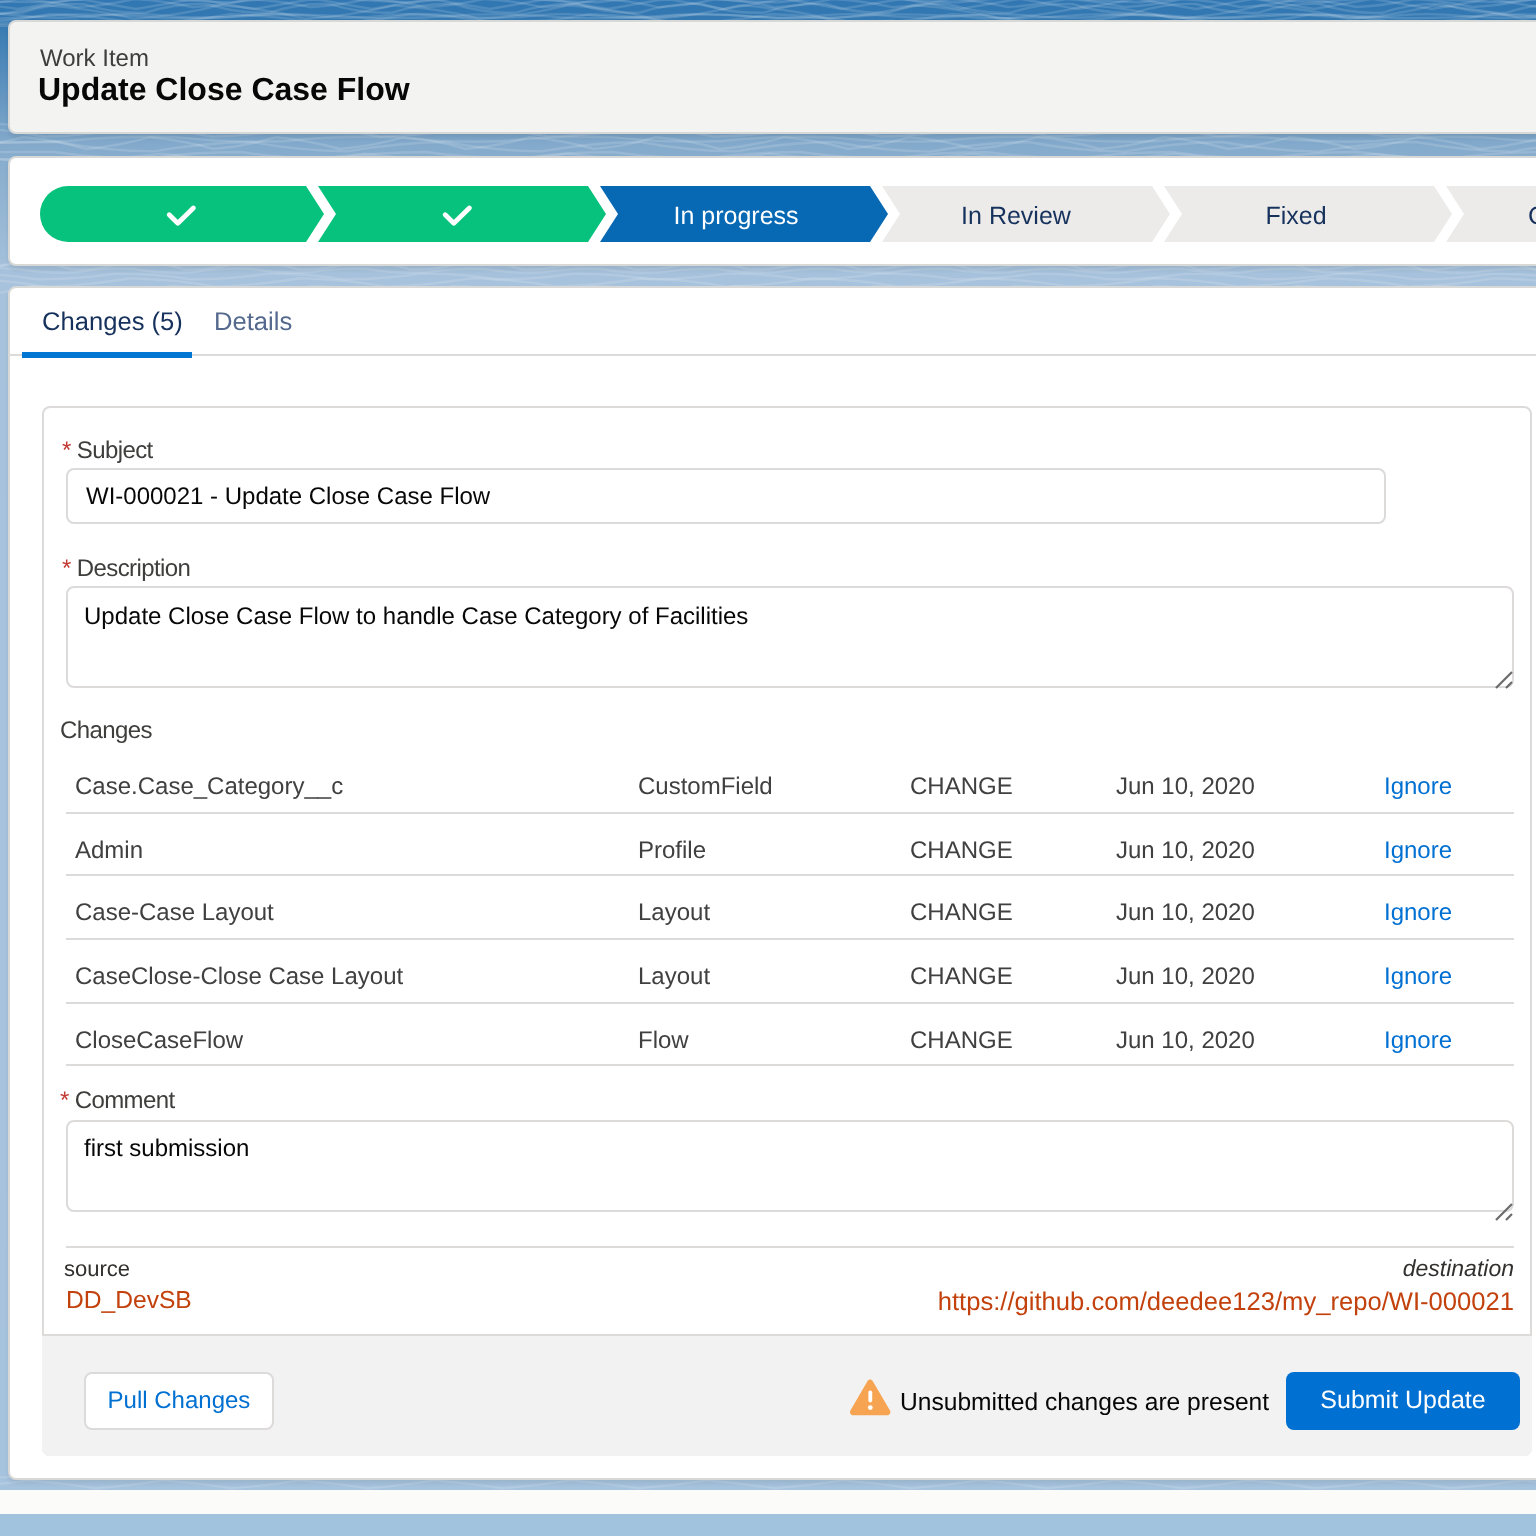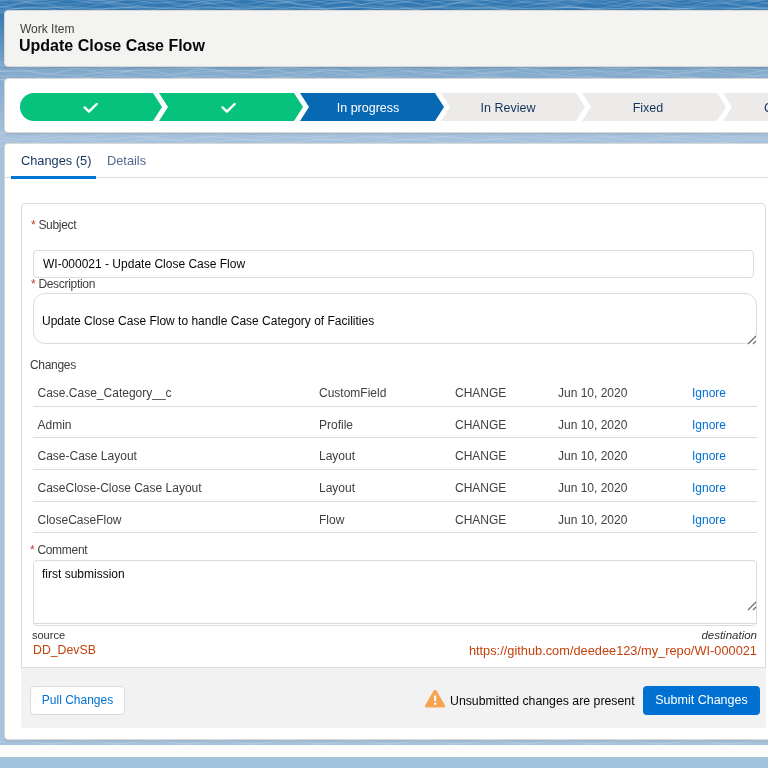--- a/index.html
+++ b/index.html
@@ -77,24 +77,24 @@
 <div class="card" style="left:4px; top:143px; width:770px; height:597px;"></div>
 
 <div class="abs" style="left:4px; top:143px; width:770px; height:35px; border-bottom:1px solid #dddbda;"></div>
 <div class="abs" style="left:21px; top:153px; font-size:12.8px; color:#16325c;">Changes (5)</div>
 <div class="abs" style="left:107px; top:153px; font-size:12.8px; color:#54698d;">Details</div>
 <div class="abs" style="left:11px; top:176px; width:85px; height:3px; background:#0176d3;"></div>
 
 <div class="abs" style="left:21px; top:203px; width:745px; height:525px; border:1px solid #dddbda; border-radius:4px; background:#fff;"></div>
 
 <div class="lbl" style="left:31px; top:218px;"><span class="req">*</span>Subject</div>
-<div class="inp" style="left:33px; top:250px; width:721px; height:28px; line-height:26px; padding-left:9px;">WI-000021 - Update Close Case Flow</div>
+<div class="inp" style="left:33px; top:234px; width:660px; height:28px; line-height:26px; padding-left:9px;">WI-000021 - Update Close Case Flow</div>
 
 <div class="lbl" style="left:31px; top:277px;"><span class="req">*</span>Description</div>
-<div class="inp" style="left:33px; top:293px; width:724px; height:51px; padding:20px 8px;border-radius:12px;">Update Close Case Flow to handle Case Category of Facilities</div>
+<div class="inp" style="left:33px; top:293px; width:724px; height:51px; padding:7px 8px;">Update Close Case Flow to handle Case Category of Facilities</div>
 <svg class="abs" style="left:747px; top:335px;" width="10" height="10">
     <path d="M9 1 L1 9 M9 6 L6 9" stroke="#6b6b6b" stroke-width="1.1"></path>
   </svg>
 
 <div class="lbl" style="left:30px; top:358px;">Changes</div>
 
 <div id="rows">
 <div class="cell" style="left:37.5px; top:386.0px;">Case.Case_Category__c</div>
 <div class="cell" style="left:319px; top:386.0px;">CustomField</div>
 <div class="cell" style="left:455px; top:386.0px;">CHANGE</div>
@@ -121,35 +121,35 @@
 <div class="abs" style="left:33px; top:500.6px; width:724px; border-top:1px solid #dddbda;"></div>
 <div class="cell" style="left:37.5px; top:512.8px;">CloseCaseFlow</div>
 <div class="cell" style="left:319px; top:512.8px;">Flow</div>
 <div class="cell" style="left:455px; top:512.8px;">CHANGE</div>
 <div class="cell" style="left:558px; top:512.8px;">Jun 10, 2020</div>
 <div class="cell" style="left:692px; top:512.8px; color:#0070d2;">Ignore</div>
 <div class="abs" style="left:33px; top:532.3px; width:724px; border-top:1px solid #dddbda;"></div>
 </div>
 
 <div class="lbl" style="left:30px; top:543px;"><span class="req">*</span>Comment</div>
-<div class="inp" style="left:33px; top:560px; width:724px; height:66px; padding:6px 8px;">first submission</div>
+<div class="inp" style="left:33px; top:560px; width:724px; height:46px; padding:6px 8px;">first submission</div>
 <svg class="abs" style="left:747px; top:601px;" width="10" height="10">
     <path d="M9 1 L1 9 M9 6 L6 9" stroke="#6b6b6b" stroke-width="1.1"></path>
   </svg>
 
 <div class="abs" style="left:33px; top:623px; width:724px; border-top:1px solid #dddbda;"></div>
 <div class="abs" style="left:32px; top:629px; font-size:11px; color:#32302e;">source</div>
 <div class="abs" style="left:33px; top:643px; font-size:12.3px;"><span class="link">DD_DevSB</span></div>
 <div class="abs" style="right:11px; top:629px; font-size:11.5px; font-style:italic; color:#32302e;">destination</div>
 <div class="abs" style="right:11px; top:643px; font-size:12.8px;"><span class="link">https://github.com/deedee123/my_repo/WI-000021</span></div>
 
 <div class="abs" style="left:21px; top:667px; width:745px; height:61px; background:#f3f2f2; border-top:1px solid #dddbda; border-radius:0 0 4px 4px;"></div>
-<div class="abs" style="left:30px; top:686px; width:95px; height:29px; background:#fff; border:1px solid #dddbda; border-radius:4px; color:#0070d2; text-align:center; line-height:27px; font-size:12px;">Pull Changes</div>
+<div class="abs" style="left:42px; top:686px; width:95px; height:29px; background:#fff; border:1px solid #dddbda; border-radius:4px; color:#0070d2; text-align:center; line-height:27px; font-size:12px;">Pull Changes</div>
 <svg class="abs" style="left:424px; top:689px;" width="22" height="20" viewBox="0 0 22 20">
   <path d="M9.7 1.6 L1.2 16.2 c-0.6 1.1 0.2 2.4 1.4 2.4 h17 c1.2 0 2-1.3 1.4-2.4 L12.4 1.6 c-0.6-1.1-2.1-1.1-2.7 0 Z" fill="#f7a452"></path>
   <rect x="10.2" y="6.2" width="1.9" height="6" rx="0.9" fill="#fff"></rect>
   <circle cx="11.15" cy="14.8" r="1.2" fill="#fff"></circle>
 </svg>
 <div class="abs" style="left:450px; top:694px; font-size:12.3px; color:#080707;">Unsubmitted changes are present</div>
-<div class="abs" style="left:643px; top:686px; width:117px; height:29px; background:#0070d2; border-radius:4px; font-size:12.5px; color:#fff; text-align:center; line-height:29px;">Submit Changes</div>
+<div class="abs" style="left:643px; top:686px; width:117px; height:29px; background:#0070d2; border-radius:4px; font-size:12.5px; color:#fff; text-align:center; line-height:29px;">Submit Update</div>
 
 <div class="abs" style="left:0; top:745px; width:768px; height:12px; background:#fbfbfa;"></div>
 <div class="abs" style="left:0; top:757px; width:768px; height:11px; background:#a2c3de;"></div>
 
 </body></html>

